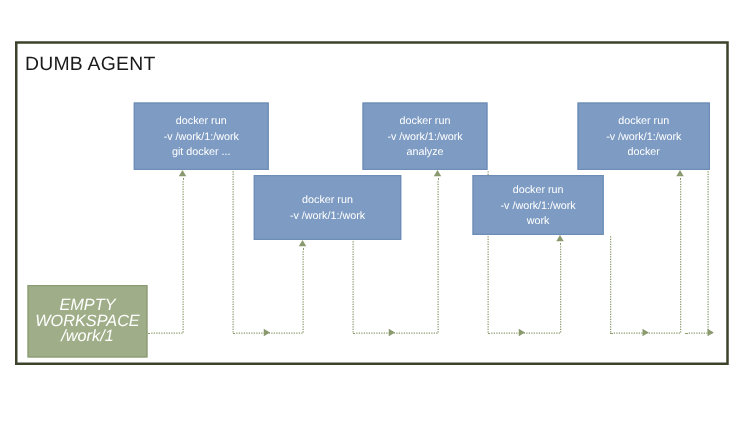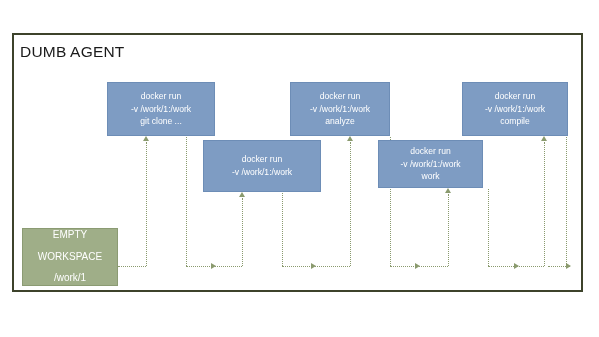--- a/index.html
+++ b/index.html
@@ -26,23 +26,24 @@
     background:#7e9cc3;border:1px solid #6d8db6;
     color:#ffffff;font-size:8.6px;line-height:12.6px;
     display:flex;flex-direction:column;align-items:center;justify-content:center;
     text-align:center;
   }
   .step-box .ln{display:block;white-space:nowrap;text-align:center;}
 
   .ws-box{
     position:absolute;box-sizing:border-box;
     background:#9fae88;border:1px solid #8b9b73;
-    color:#ffffff;font-size:10px;line-height:12.6px;
-    display:flex;flex-direction:column;align-items:center;justify-content:space-between;
+    color:#ffffff;font-size:13px;line-height:12.6px;
+    display:flex;flex-direction:column;align-items:center;justify-content:center;
     text-align:center;
+    font-style:italic;
   }
   .ws-box .ln{display:block;white-space:nowrap;}
 
   
   .vline{
     position:absolute;width:0;border-left:1.6px dotted #8a9a6e;
   }
   .hline{
     position:absolute;height:0;border-top:1.6px dotted #8a9a6e;
   }
@@ -105,21 +106,21 @@
 
   <div class="ws-box" style="left:22px;top:228px;width:96px;height:58px;">
     <span class="ln">EMPTY</span>
     <span class="ln">WORKSPACE</span>
     <span class="ln">/work/1</span>
   </div>
 
   <div class="step-box" style="left:107px;top:82px;width:108px;height:54px;">
     <span class="ln">docker run</span>
     <span class="ln">-v /work/1:/work</span>
-    <span class="ln">git clone ...</span>
+    <span class="ln">git docker ...</span>
   </div>
 
   <div class="step-box" style="left:203px;top:140px;width:118px;height:52px;">
     <span class="ln">docker run</span>
     <span class="ln">-v /work/1:/work</span>
   </div>
 
   <div class="step-box" style="left:290px;top:82px;width:100px;height:54px;">
     <span class="ln">docker run</span>
     <span class="ln">-v /work/1:/work</span>
@@ -128,16 +129,16 @@
 
   <div class="step-box" style="left:378px;top:140px;width:105px;height:48px;">
     <span class="ln">docker run</span>
     <span class="ln">-v /work/1:/work</span>
     <span class="ln">work</span>
   </div>
 
   <div class="step-box" style="left:462px;top:82px;width:106px;height:54px;">
     <span class="ln">docker run</span>
     <span class="ln">-v /work/1:/work</span>
-    <span class="ln">compile</span>
+    <span class="ln">docker</span>
   </div>
 
 </div>
 
 </body></html>

